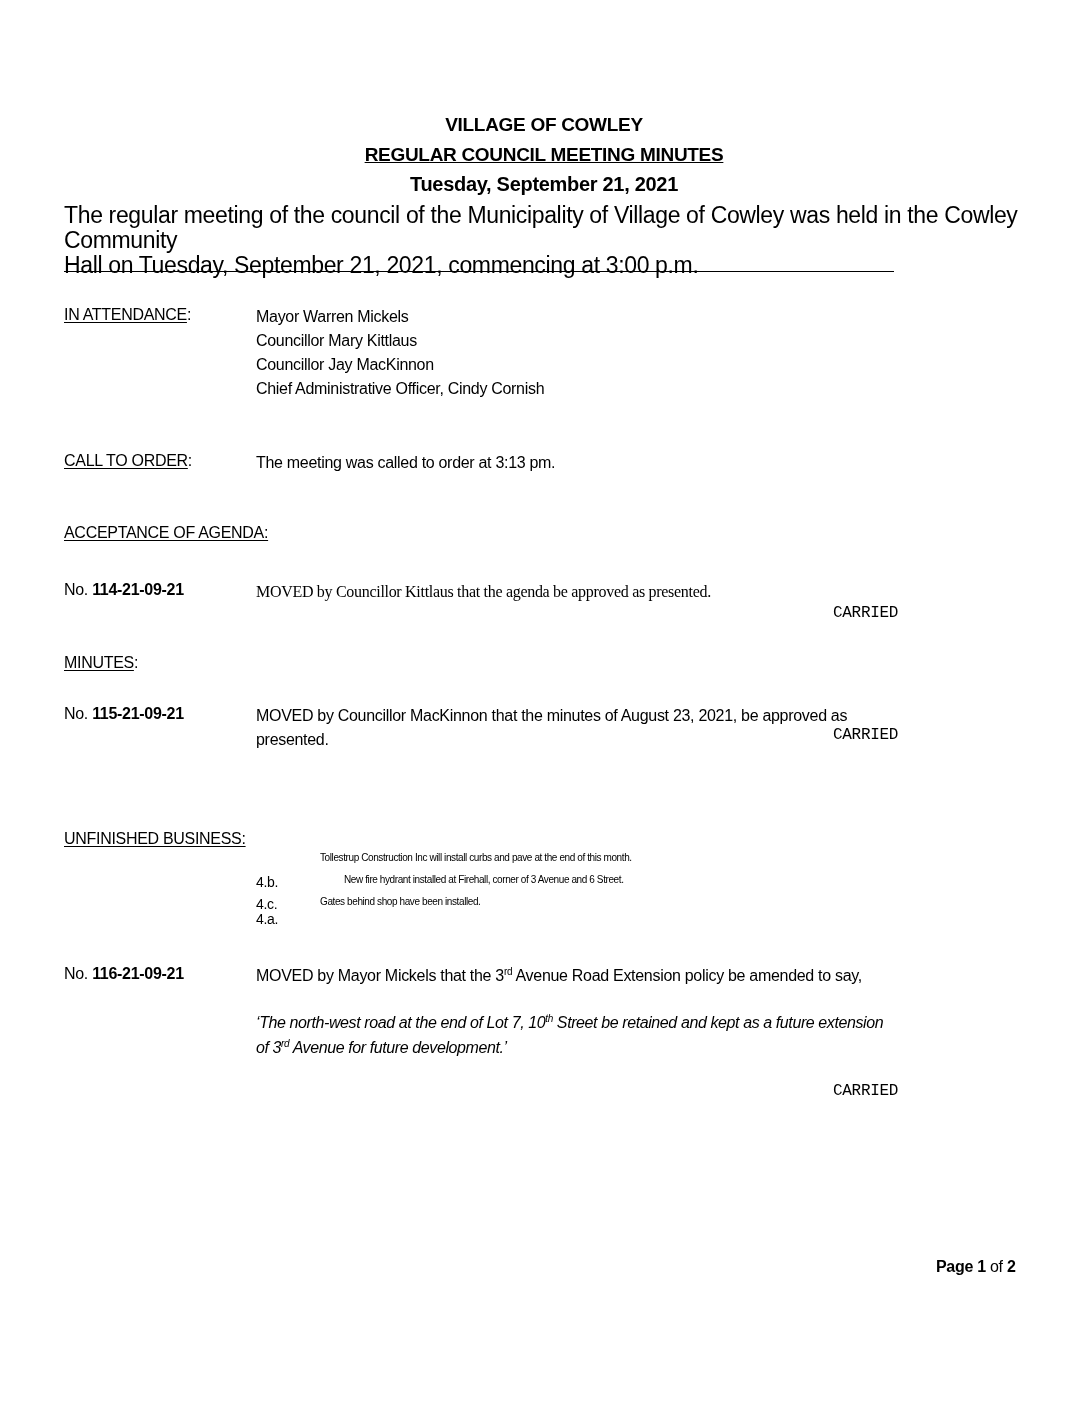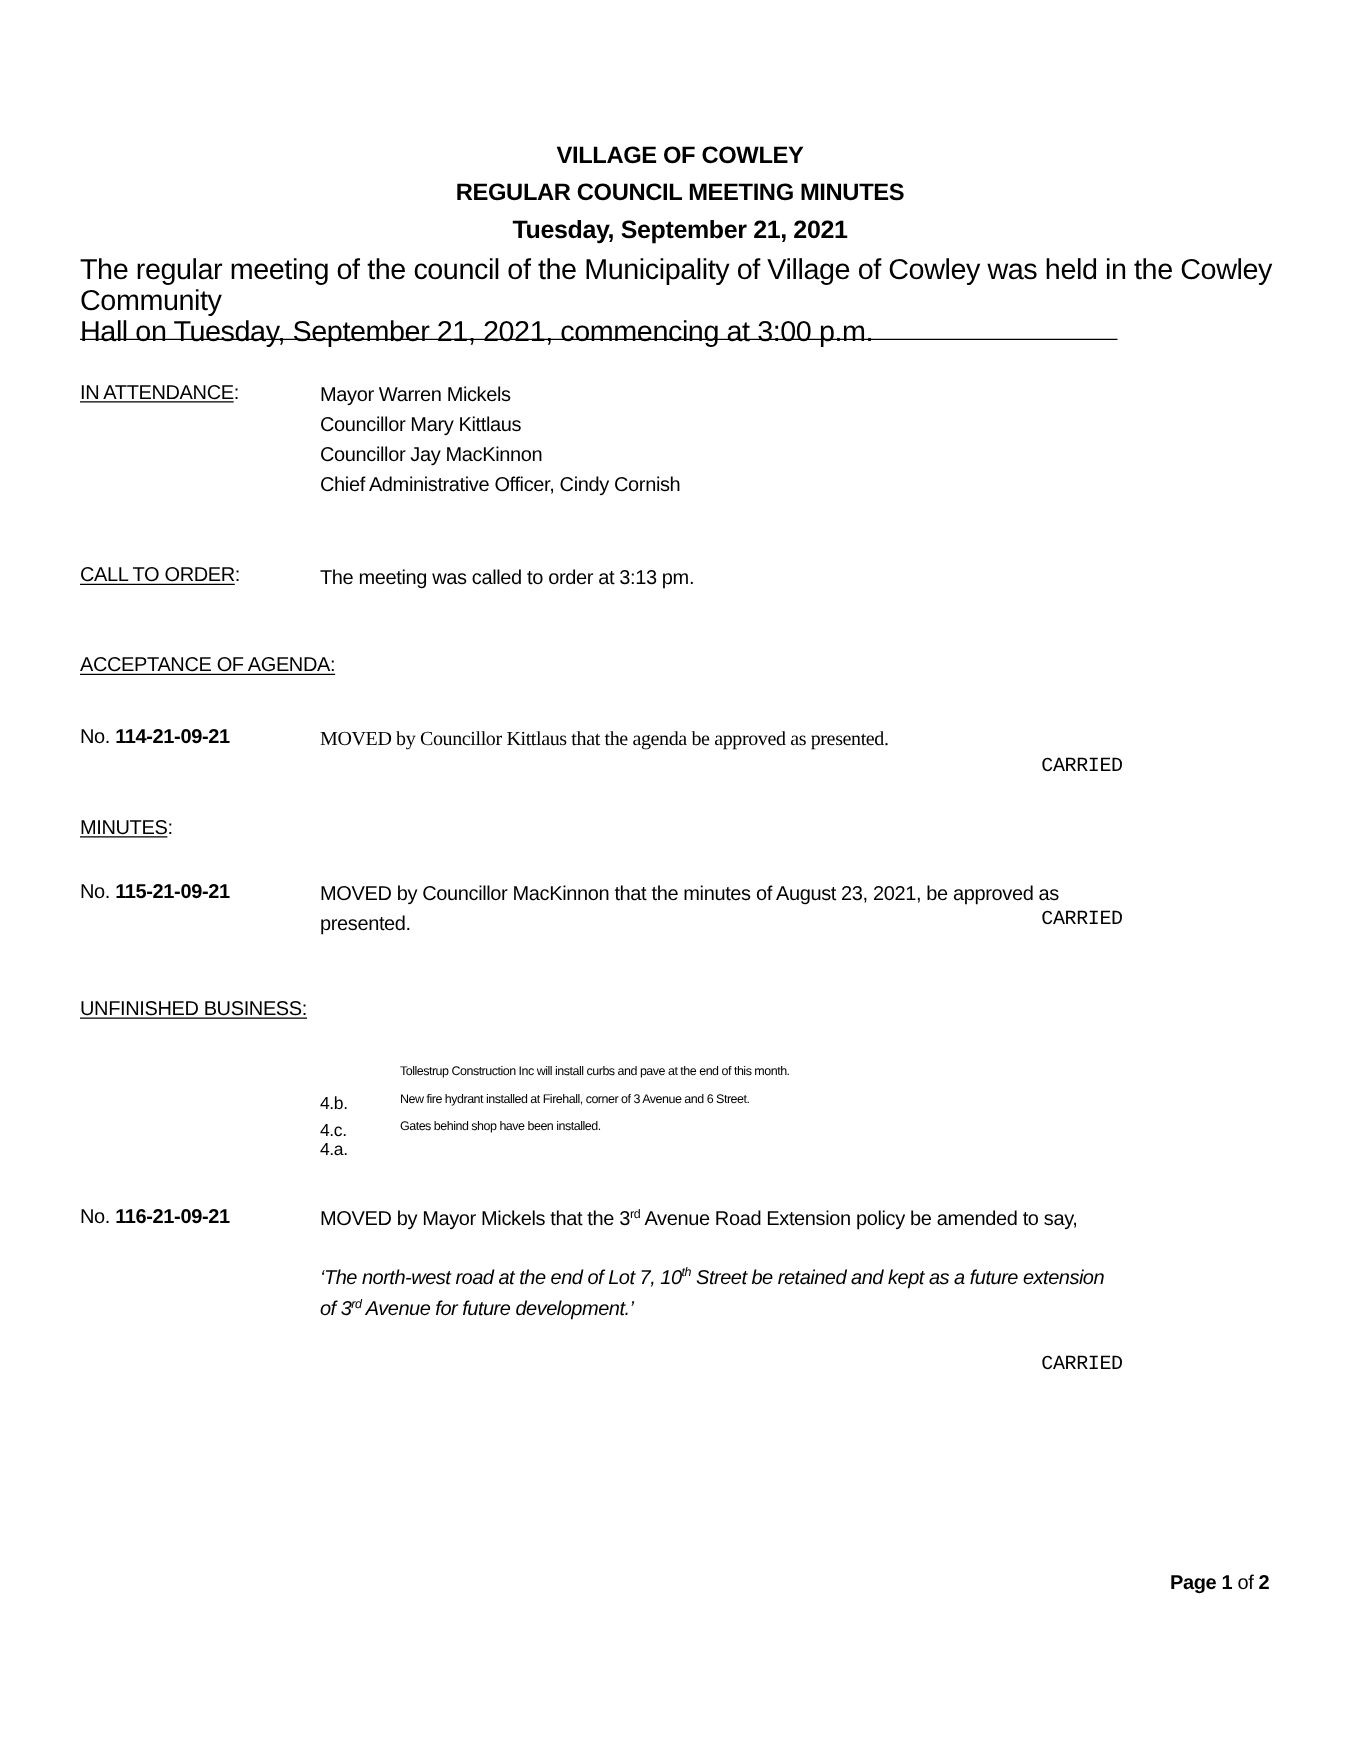--- a/index.html
+++ b/index.html
@@ -25,21 +25,21 @@
     .title {
       position: absolute;
       left: 0;
       width: 1088px;
       text-align: center;
       font-weight: bold;
       font-size: 19px;
       letter-spacing: -0.3px;
     }
     .t1 { top: 114px; }
-    .t2 { top: 144px; }
+    .t2 { top: 144px; text-decoration: underline; }
     .t3 { top: 173px; font-size: 20px; }
     .intro {
       position: absolute;
       left: 64px;
       top: 203px;
       width: 980px;
       font-size: 23px;
       line-height: 25px;
       letter-spacing: -0.35px;
     }
@@ -143,25 +143,25 @@
   <div class="carried" style="top:604px;">CARRIED</div>
 
   <div class="label" style="top:654px;"><u>MINUTES</u><span>:</span></div>
   <div class="motion-no" style="top:705px;"><span>No. </span><b>115-21-09-21</b></div>
   <div class="col2" style="top:704px;">
     <div>MOVED by Councillor MacKinnon that the minutes of August 23, 2021, be approved as</div>
     <div>presented.</div>
   </div>
   <div class="carried" style="top:726px;">CARRIED</div>
 
-  <div class="label" style="top:799px;"><u>UNFINISHED BUSINESS:</u></div>
+  <div class="label" style="top:830px;"><u>UNFINISHED BUSINESS:</u></div>
   <div class="ub-num" style="top:901px;margin-top:10px;">4.a.</div>
   <div class="ub-text" style="top:852px;">Tollestrup Construction Inc will install curbs and pave at the end of this month.</div>
   <div class="ub-num" style="top:874px;">4.b.</div>
-  <div class="ub-text" style="top:874px;">New fire hydrant installed at Firehall, corner of 3 Avenue and 6 Street.</div>
+  <div class="ub-text" style="top:874px;margin-left:24px;">New fire hydrant installed at Firehall, corner of 3 Avenue and 6 Street.</div>
   <div class="ub-num" style="top:896px;">4.c.</div>
   <div class="ub-text" style="top:896px;">Gates behind shop have been installed.</div>
 
   <div class="motion-no" style="top:965px;"><span>No. </span><b>116-21-09-21</b></div>
   <div class="col2" style="top:964px;"><span>MOVED by Mayor Mickels that the 3</span><sup>rd</sup><span> Avenue Road Extension policy be amended to say,</span></div>
 
   <div class="quote">
     <div><span>‘The north-west road at the end of Lot 7, 10</span><sup>th</sup><span> Street be retained and kept as a future extension</span></div>
     <div><span>of 3</span><sup>rd</sup><span> Avenue for future development.’</span></div>
   </div>

